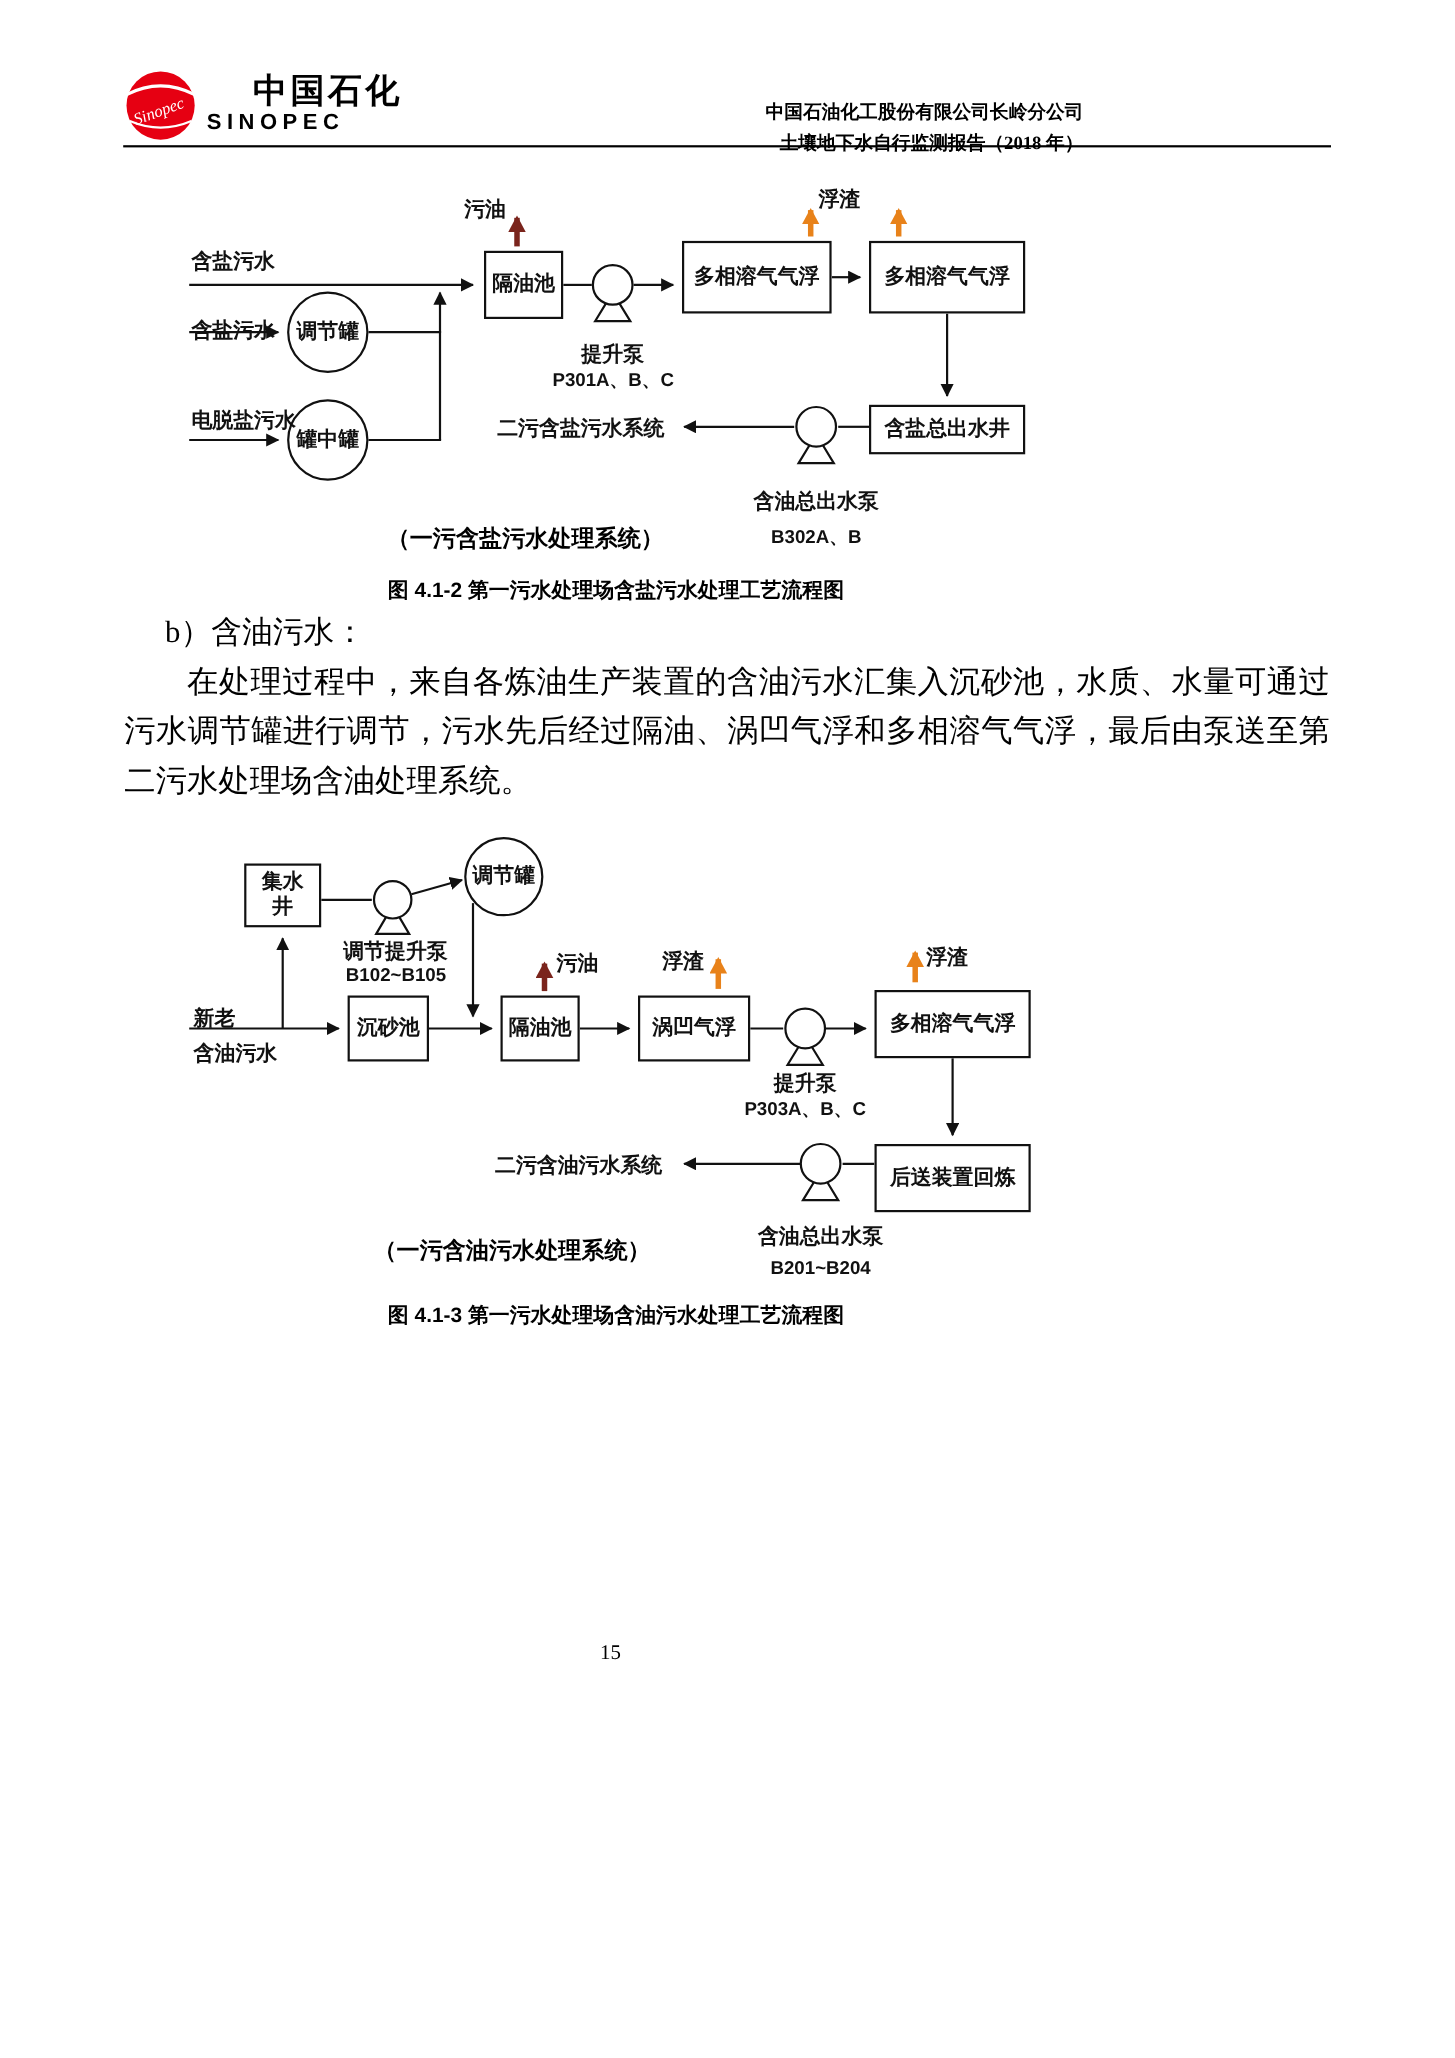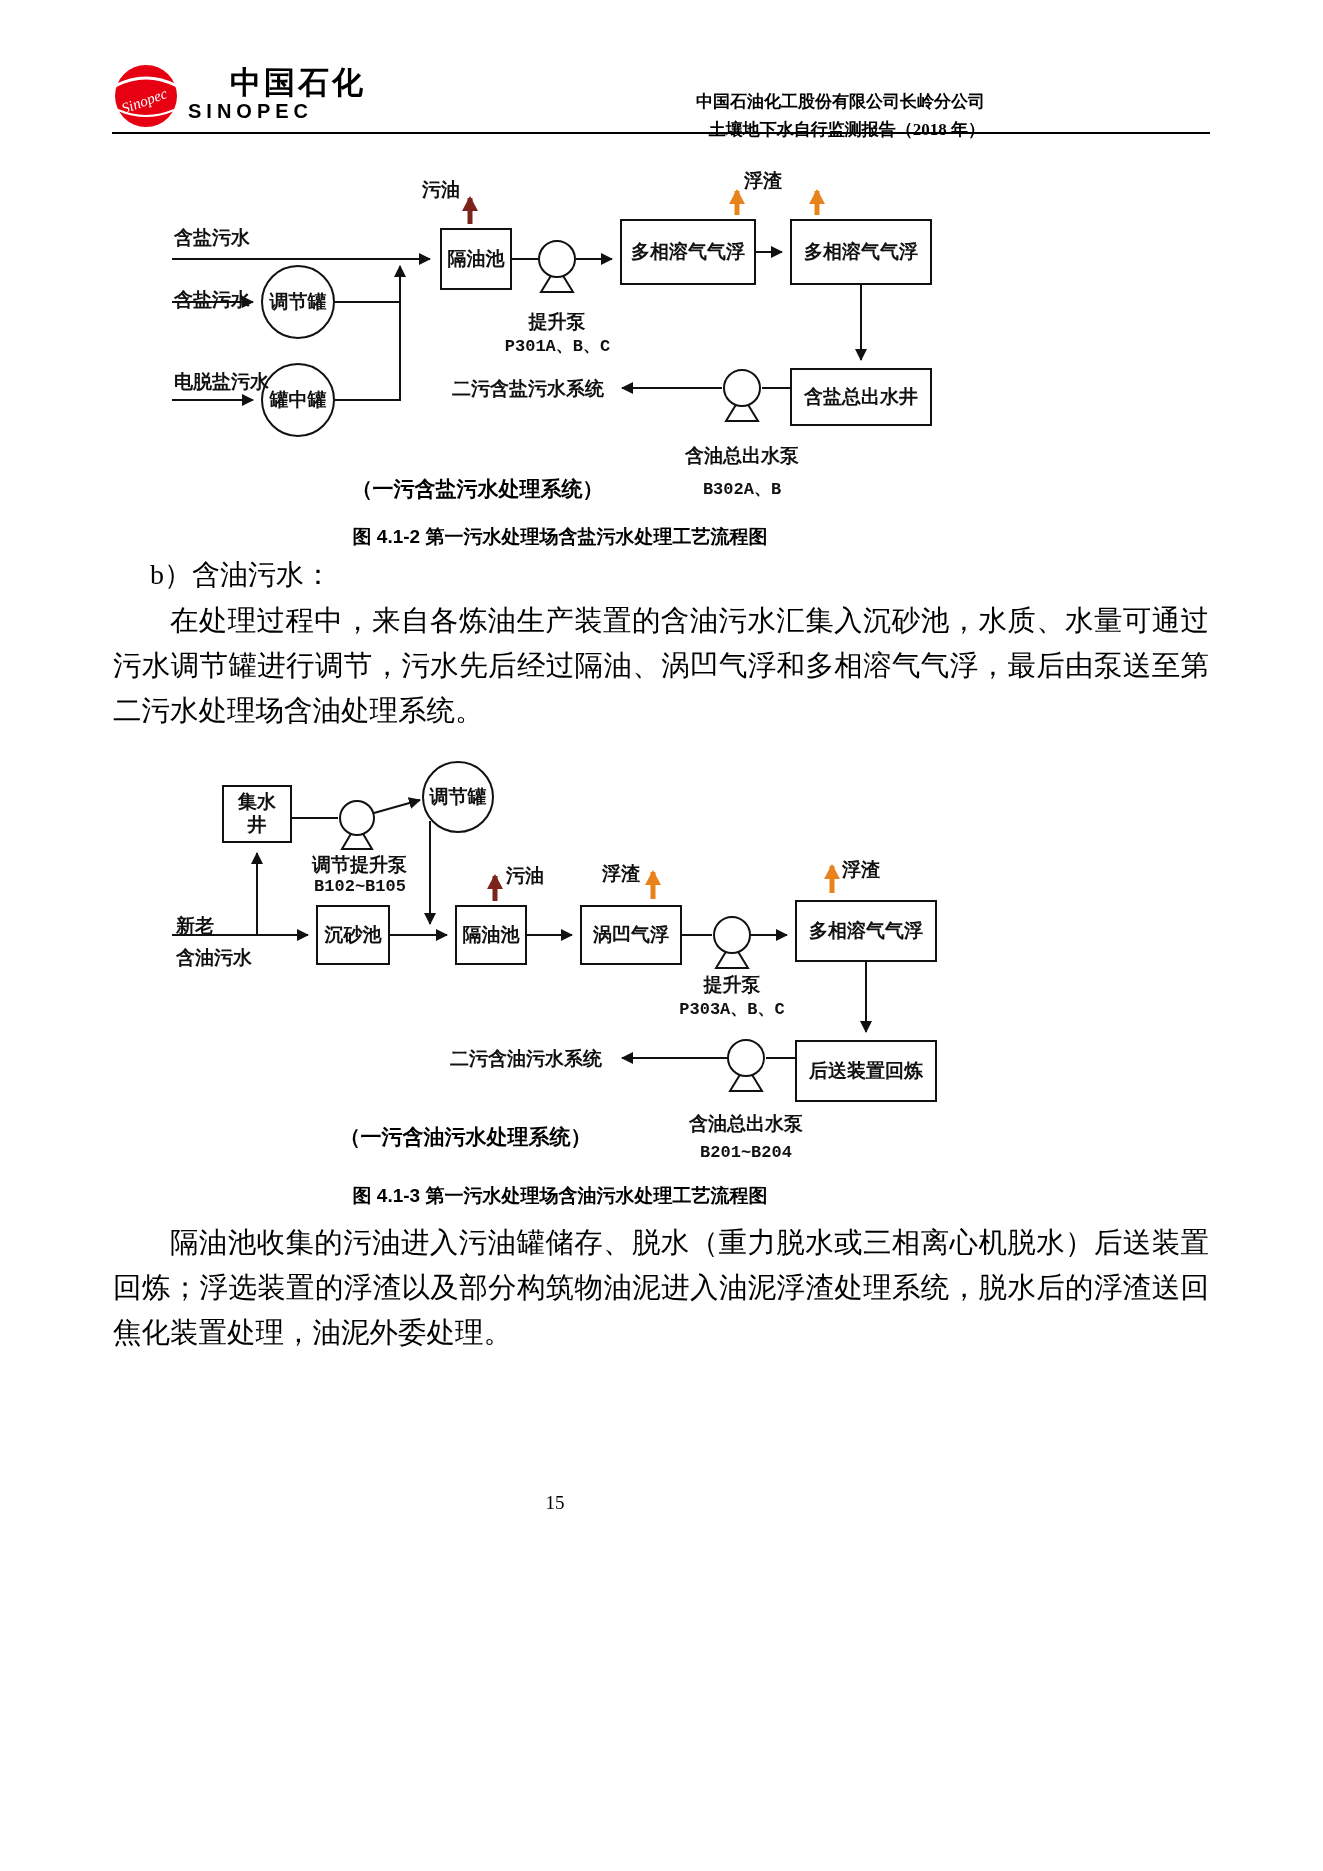--- a/index.html
+++ b/index.html
@@ -17,21 +17,21 @@
   .hdr-rule { position:absolute; left:112px; top:132px; width:1098px; height:2px; background:#000; }
 
   
   svg.wires { position:absolute; left:0; top:0; z-index:1; }
   .box { position:absolute; border:2px solid #111; background:#fff; display:flex; align-items:center;
          justify-content:center; text-align:center; font-family:"Liberation Sans", sans-serif;
          font-weight:700; font-size:19px; color:#111; z-index:2; line-height:1.2; }
   .circle { border-radius:50%; }
   .lbl { position:absolute; font-family:"Liberation Sans", sans-serif; font-weight:700;
          font-size:19px; color:#111; z-index:2; white-space:nowrap; }
-  .lblc { text-align:center;font-family:Liberation Mono, monospace; }
+  .lblc { text-align:center; }
   .code { font-size:17px; }
   .syscap { position:absolute; font-family:"Liberation Sans", sans-serif; font-weight:700;
             font-size:21px; color:#000; z-index:2; text-align:center; white-space:nowrap; }
   .figcap { position:absolute; font-family:"Liberation Sans", sans-serif; font-weight:700;
             font-size:19px; color:#000; text-align:center; z-index:2; }
 
   
   .subhead { position:absolute; left:150px; top:556px; font-size:28px; font-family:"Liberation Serif", serif; }
   .para { position:absolute; left:113px; width:1096px; font-size:28.5px; line-height:45px;
           text-align:justify; text-indent:2em; font-family:"Liberation Serif", serif; }
@@ -128,21 +128,21 @@
       <path d="M730,1091 L741,1073 L751,1073 L762,1091 Z"></path>
         <circle cx="746" cy="1058" r="18"></circle>
     </g>
   </svg>
 
   <div class="box" style="left:440px;top:228px;width:72px;height:62px">隔油池</div>
   <div class="box circle" style="left:261px;top:265px;width:74px;height:74px">调节罐</div>
   <div class="box circle" style="left:261px;top:363px;width:74px;height:74px">罐中罐</div>
   <div class="box" style="left:620px;top:219px;width:136px;height:66px">多相溶气气浮</div>
   <div class="box" style="left:790px;top:219px;width:142px;height:66px">多相溶气气浮</div>
-  <div class="box" style="left:790px;top:368px;width:142px;height:58px">含盐总出水井</div>
+  <div class="box" style="left:790px;top:368px;width:142px;height:45px">含盐总出水井</div>
 
   <div class="lbl" style="left:422px;top:177px">污油</div>
   <div class="lbl" style="left:174px;top:225px">含盐污水</div>
   <div class="lbl" style="left:174px;top:287px">含盐污水</div>
   <div class="lbl" style="left:174px;top:369px">电脱盐污水</div>
   <div class="lbl lblc" style="left:517px;top:309px;width:80px">提升泵</div>
   <div class="lbl lblc code" style="left:495px;top:334px;width:125px">P301A、B、C</div>
   <div class="lbl" style="left:744px;top:168px">浮渣</div>
   <div class="lbl" style="left:452px;top:376px">二污含盐污水系统</div>
   <div class="lbl lblc" style="left:682px;top:443px;width:120px">含油总出水泵</div>
@@ -171,16 +171,15 @@
   <div class="lbl" style="left:602px;top:861px">浮渣</div>
   <div class="lbl lblc" style="left:692px;top:972px;width:80px">提升泵</div>
   <div class="lbl lblc code" style="left:662px;top:997px;width:140px">P303A、B、C</div>
   <div class="lbl" style="left:842px;top:857px">浮渣</div>
   <div class="lbl" style="left:450px;top:1046px">二污含油污水系统</div>
   <div class="lbl lblc" style="left:686px;top:1111px;width:120px">含油总出水泵</div>
   <div class="lbl lblc code" style="left:692px;top:1143px;width:108px">B201~B204</div>
   <div class="syscap" style="left:318px;top:1123px;width:295px">（一污含油污水处理系统）</div>
   <div class="figcap" style="left:110px;top:1183px;width:900px">图 4.1-3 第一污水处理场含油污水处理工艺流程图</div>
 
-  <div class="para" style="top:1220px">隔油池收集的污油进入污油罐储存、脱水（重力脱水或三相离心机脱水）后送装置回炼；浮选装置的浮渣以及部分构筑物油泥进入油泥浮渣处理系统，脱水后的浮渣送回焦化装置处理，油泥外委处理。</div>
 
   <div class="pagenum">15</div>
 </div>
 
 </body></html>

